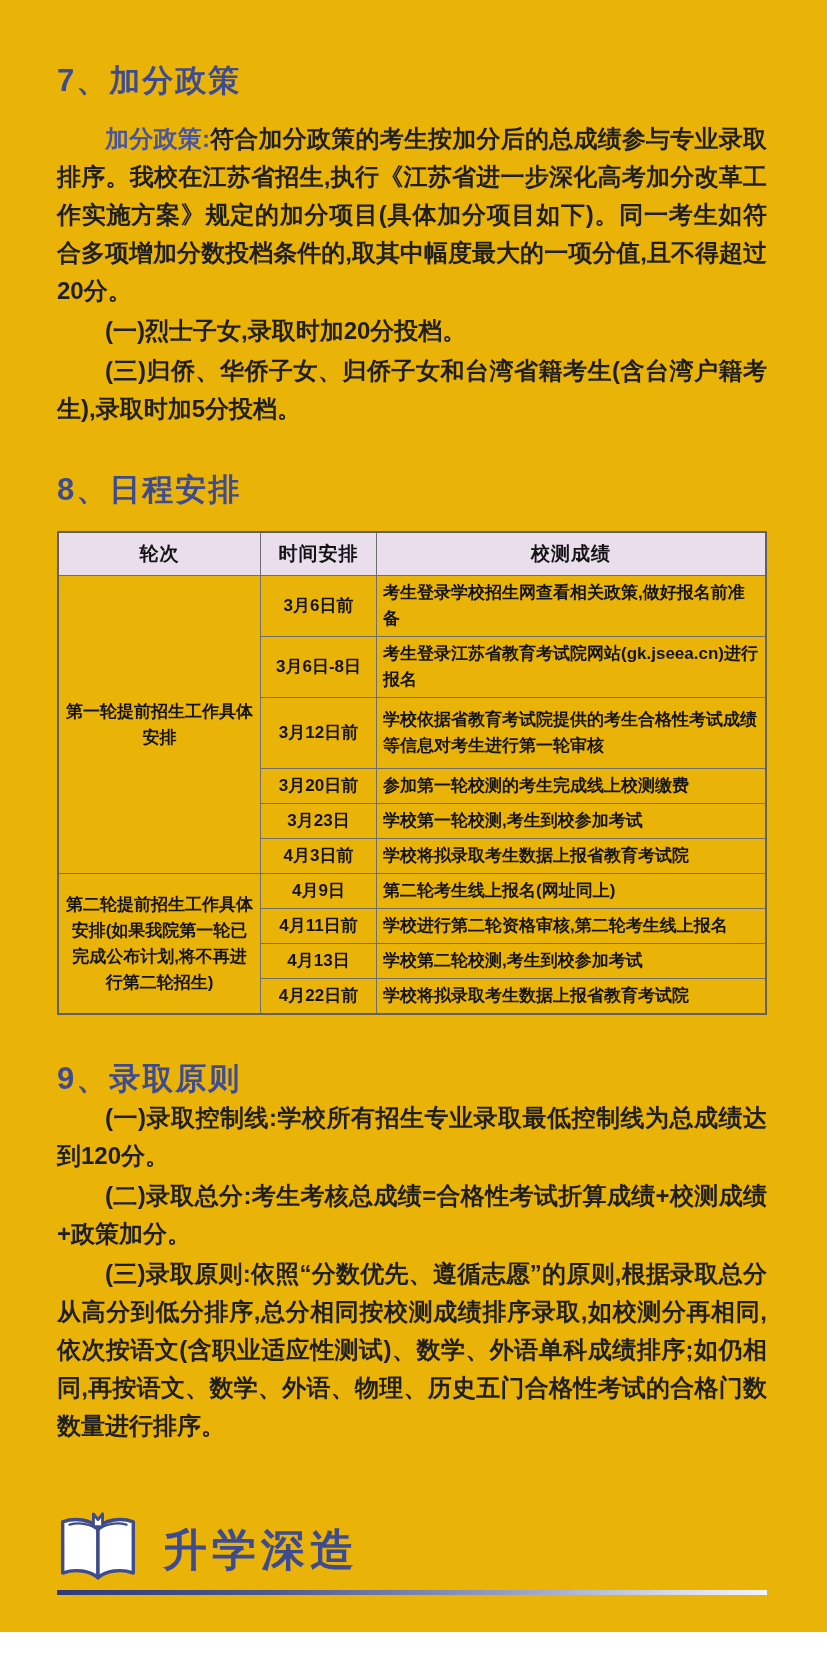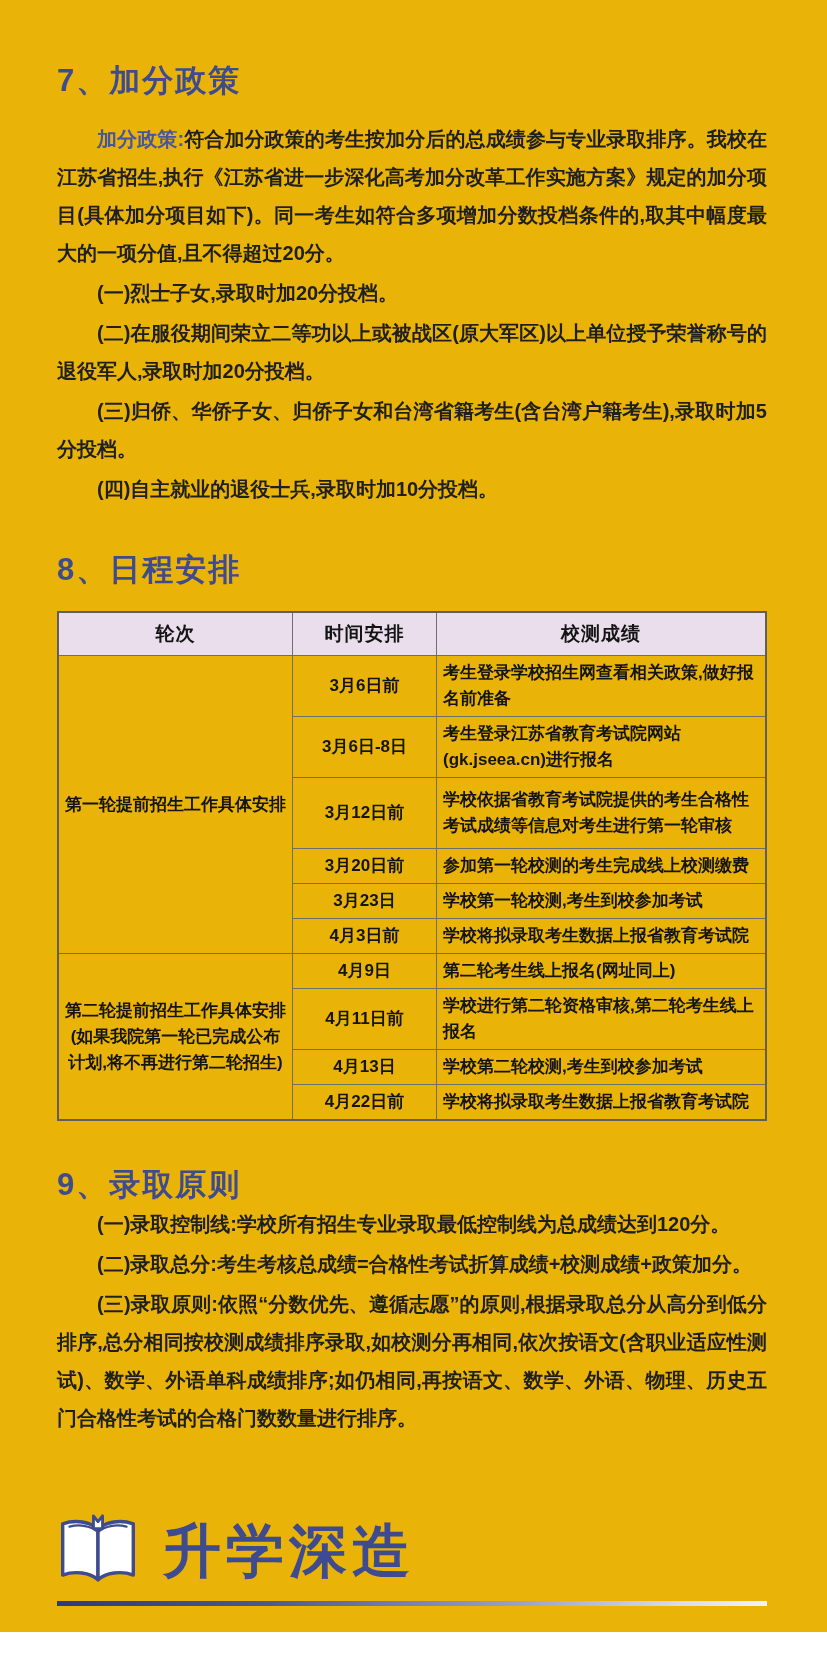--- a/index.html
+++ b/index.html
@@ -15,76 +15,74 @@
 
   h2.sec-title {
     margin:0; font-size:31px; font-weight:800;
     color:#3e4b8e; letter-spacing:2px; line-height:1.15;
   }
   .sec7-title { padding-top:63px; }
   .sec8-title { margin-top:44px !important; }
   .sec9-title { margin-top:46px !important; }
 
   .para {
-    margin:0; font-size:20px; line-height:38px; font-weight:600;
+    margin:0; font-size:24px; line-height:38px; font-weight:600;
     color:#1f1f1f; text-align:justify;
   }
   .indent { text-indent:2em; }
   .lead { margin-top:21px; }
   .item { margin-top:2px; }
   .accent { color:#4655a3; font-weight:800; }
 
   table.sched {
     margin-top:24px; width:100%;
     border-collapse:collapse;
     border:2px solid #5f5f5f;
   }
   table.sched th {
     background:#eadeed; border:1px solid #6e6e6e;
     font-size:19px; font-weight:800; color:#141414;
-    padding:8px 20px; letter-spacing:1px;
+    padding:8px 4px; letter-spacing:1px;
   }
   table.sched td {
     border:1px solid #6e6e6e;
     font-size:17px; font-weight:600; color:#141414;
     padding:4px 6px; line-height:26px;
   }
   td.round-cell { text-align:center; line-height:2.15; font-size:17px; padding:6px 8px; }
   td.time-cell  { text-align:center; white-space:nowrap; width:103px;margin-top:16px; }
   th.col-round  { width:193px; }
   th.col-time   { width:103px; }
   td.content-cell { padding-left:18px; text-align:left; }
   tr.tall td { height:62px; }
 
   .banner { margin-top:64px; }
   .banner-row { display:flex; align-items:center; gap:24px; }
   .book-icon { flex:0 0 auto; display:block; line-height:0; }
   .banner-title {
-    font-size:58px; font-weight:800; color:#3e4b8e; letter-spacing:5px;
+    font-size:44px; font-weight:800; color:#3e4b8e; letter-spacing:5px;
     padding-bottom:8px;
     margin-top:12px;
   }
   .banner-underline {
     height:5px; margin-top:2px;
     background:linear-gradient(90deg,#2e3a7c 0%,#4d5890 30%,#9aa2c2 65%,#d9dde9 88%,#f2f3f8 100%);
   }
 </style>
 </head>
 <body>
 
 <div class="page">
   <div class="content">
 
     <section>
       <h2 class="sec-title sec7-title">7、加分政策</h2>
       <p class="para indent lead"><span class="accent">加分政策:</span><span>符合加分政策的考生按加分后的总成绩参与专业录取排序。我校在江苏省招生,执行《江苏省进一步深化高考加分改革工作实施方案》规定的加分项目(具体加分项目如下)。同一考生如符合多项增加分数投档条件的,取其中幅度最大的一项分值,且不得超过20分。</span></p>
       <p class="para indent item">(一)烈士子女,录取时加20分投档。</p>
-      <p class="para indent item">(二)在服役期间荣立二等功以上或被战区(原大军区)以上单位授予荣誉称号的退役军人,录取时加20分投档。</p>
       <p class="para indent item">(三)归侨、华侨子女、归侨子女和台湾省籍考生(含台湾户籍考生),录取时加5分投档。</p>
-      <p class="para indent item">(四)自主就业的退役士兵,录取时加10分投档。</p>
     </section>
 
     <section>
       <h2 class="sec-title sec8-title">8、日程安排</h2>
       <table class="sched">
         <thead>
           <tr>
             <th class="col-round">轮次</th>
             <th class="col-time">时间安排</th>
             <th class="col-content">校测成绩</th>

